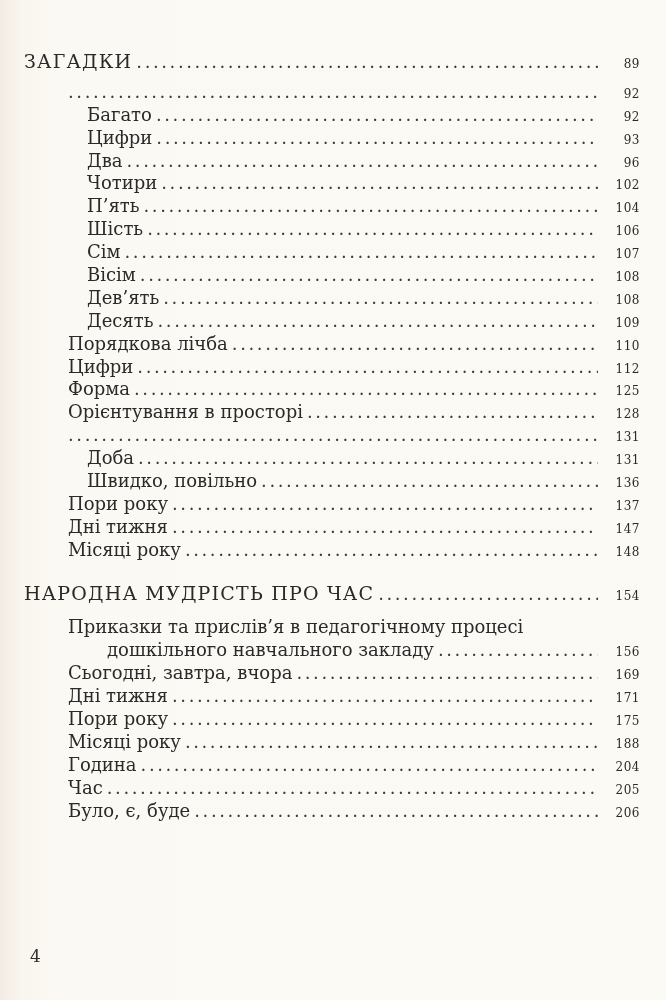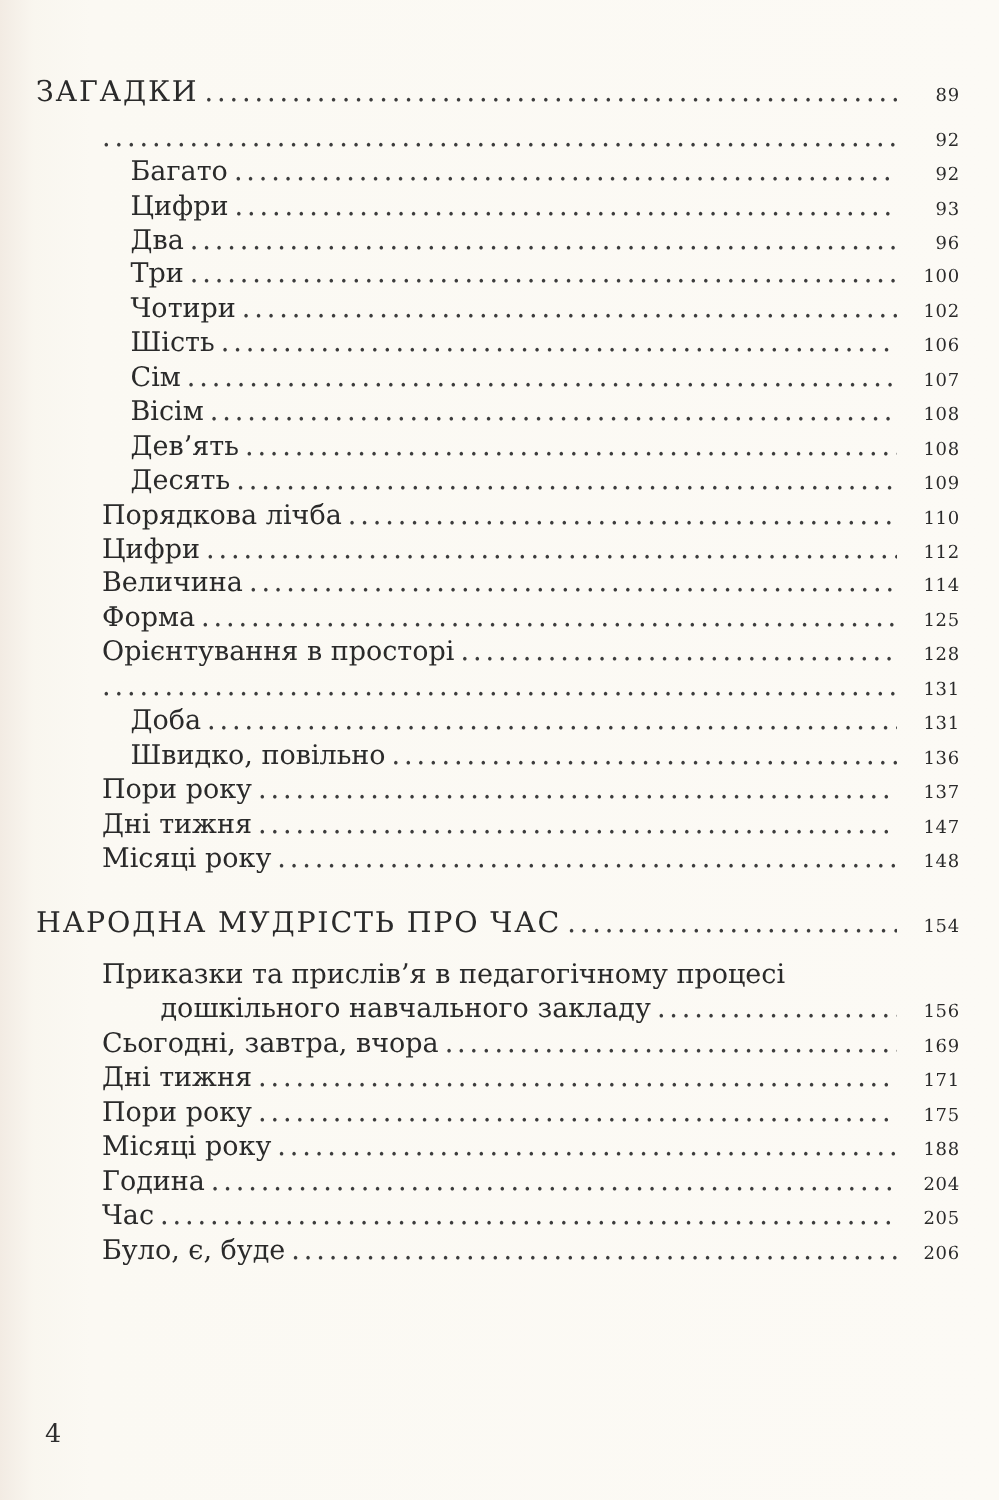--- a/index.html
+++ b/index.html
@@ -97,30 +97,30 @@
     <span class="toc-label">Цифри</span>
     <span class="toc-leader"></span>
     <span class="toc-page">93</span>
   </div>
       <div class="toc-row lvl2">
     <span class="toc-label">Два</span>
     <span class="toc-leader"></span>
     <span class="toc-page">96</span>
   </div>
       <div class="toc-row lvl2">
-    <span class="toc-label">Три</span>
-    <span class="toc-leader"></span>
-    <span class="toc-page">100</span>
-  </div>
-      <div class="toc-row lvl2">
     <span class="toc-label">Чотири</span>
     <span class="toc-leader"></span>
     <span class="toc-page">102</span>
   </div>
       <div class="toc-row lvl2">
+    <span class="toc-label">П’ять</span>
+    <span class="toc-leader"></span>
+    <span class="toc-page">104</span>
+  </div>
+      <div class="toc-row lvl2">
     <span class="toc-label">Шість</span>
     <span class="toc-leader"></span>
     <span class="toc-page">106</span>
   </div>
       <div class="toc-row lvl2">
     <span class="toc-label">Сім</span>
     <span class="toc-leader"></span>
     <span class="toc-page">107</span>
   </div>
       <div class="toc-row lvl2">
@@ -140,25 +140,20 @@
   </div>
       <div class="toc-row lvl1">
     <span class="toc-label">Порядкова лічба</span>
     <span class="toc-leader"></span>
     <span class="toc-page">110</span>
   </div>
       <div class="toc-row lvl1">
     <span class="toc-label">Цифри</span>
     <span class="toc-leader"></span>
     <span class="toc-page">112</span>
-  </div>
-      <div class="toc-row lvl1">
-    <span class="toc-label">Величина</span>
-    <span class="toc-leader"></span>
-    <span class="toc-page">114</span>
   </div>
       <div class="toc-row lvl1">
     <span class="toc-label">Форма</span>
     <span class="toc-leader"></span>
     <span class="toc-page">125</span>
   </div>
       <div class="toc-row lvl1">
     <span class="toc-label">Орієнтування в просторі</span>
     <span class="toc-leader"></span>
     <span class="toc-page">128</span>

